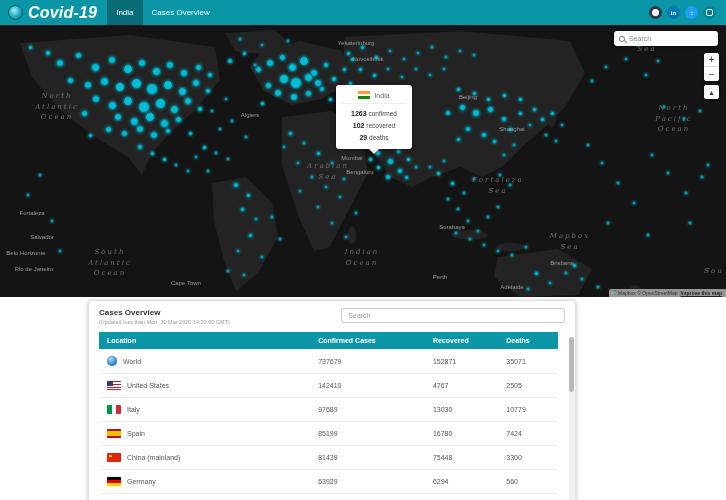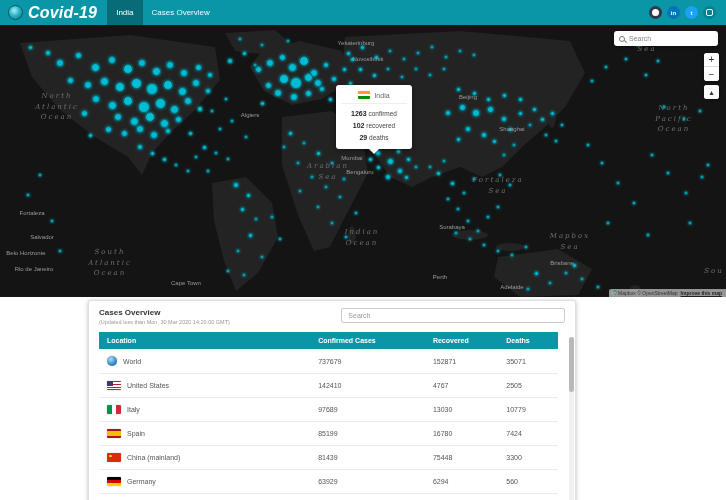--- a/index.html
+++ b/index.html
@@ -382,21 +382,21 @@
     <div id="oceanLabels">
         <div class="ocean-label" style="left: 57px; top: 82px;">North
 Atlantic
 Ocean</div>
         <div class="ocean-label" style="left: 674px; top: 94px;">North
 Pacific
 Ocean</div>
         <div class="ocean-label" style="left: 110px; top: 238px;">South
 Atlantic
 Ocean</div>
-        <div class="ocean-label" style="left: 362px; top: 212px;">Indian
+        <div class="ocean-label" style="left: 362px; top: 232px;">Indian
 Ocean</div>
         <div class="ocean-label" style="left: 570px; top: 216px;">Mapbox
 Sea</div>
         <div class="ocean-label" style="left: 647px; top: 18px;">Bering
 Sea</div>
         <div class="ocean-label" style="left: 328px; top: 146px;">Arabian
 Sea</div>
         <div class="ocean-label" style="left: 498px; top: 160px;">Fortaleza
 Sea</div>
         <div class="ocean-label" style="left: 714px; top: 246px;">Sou</div>

